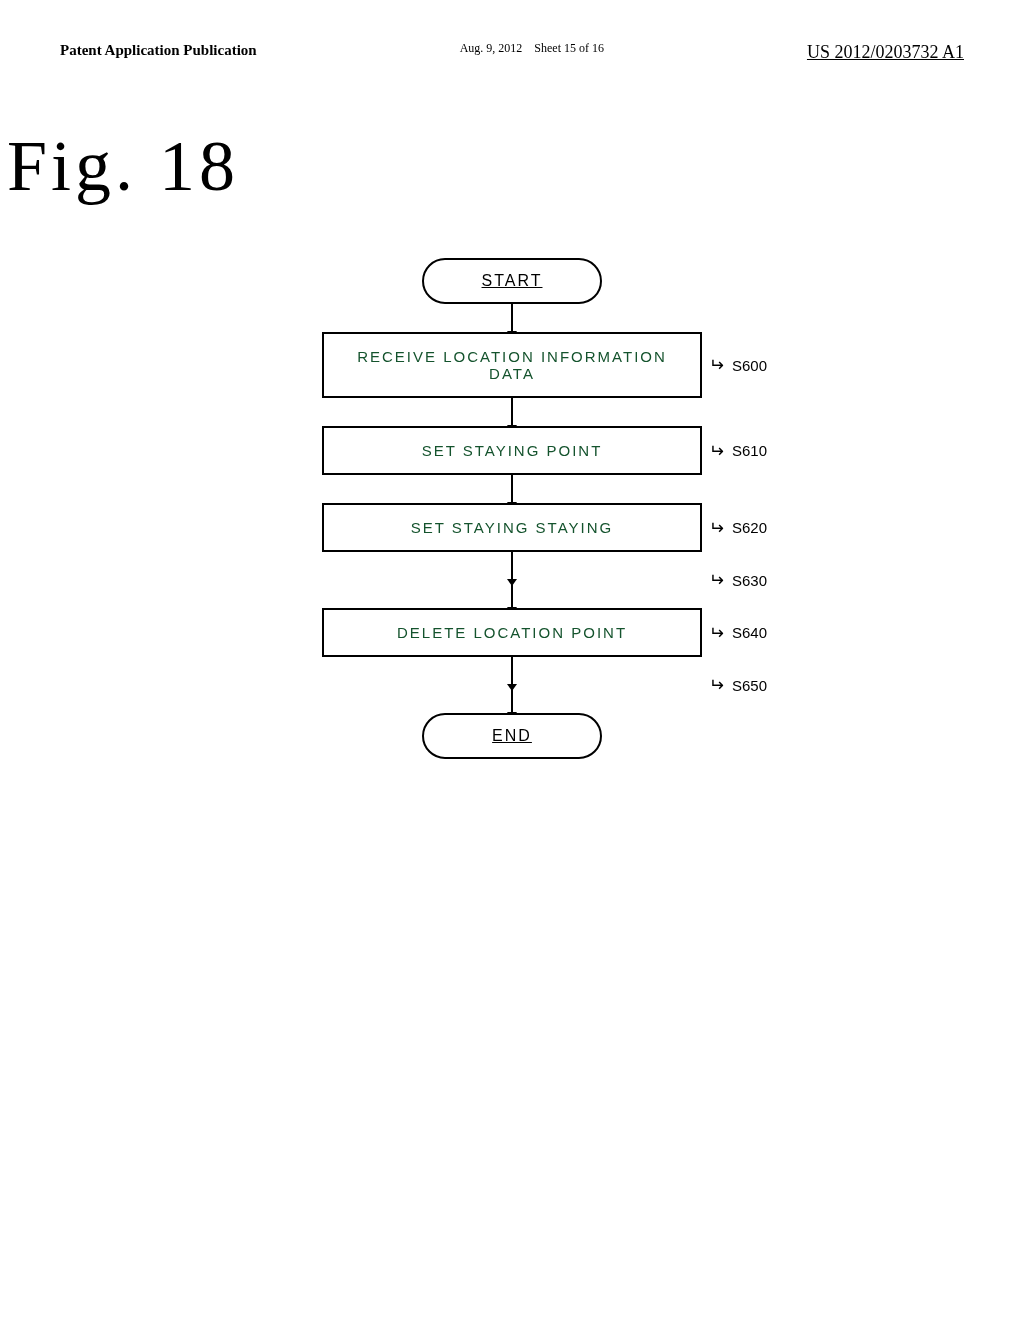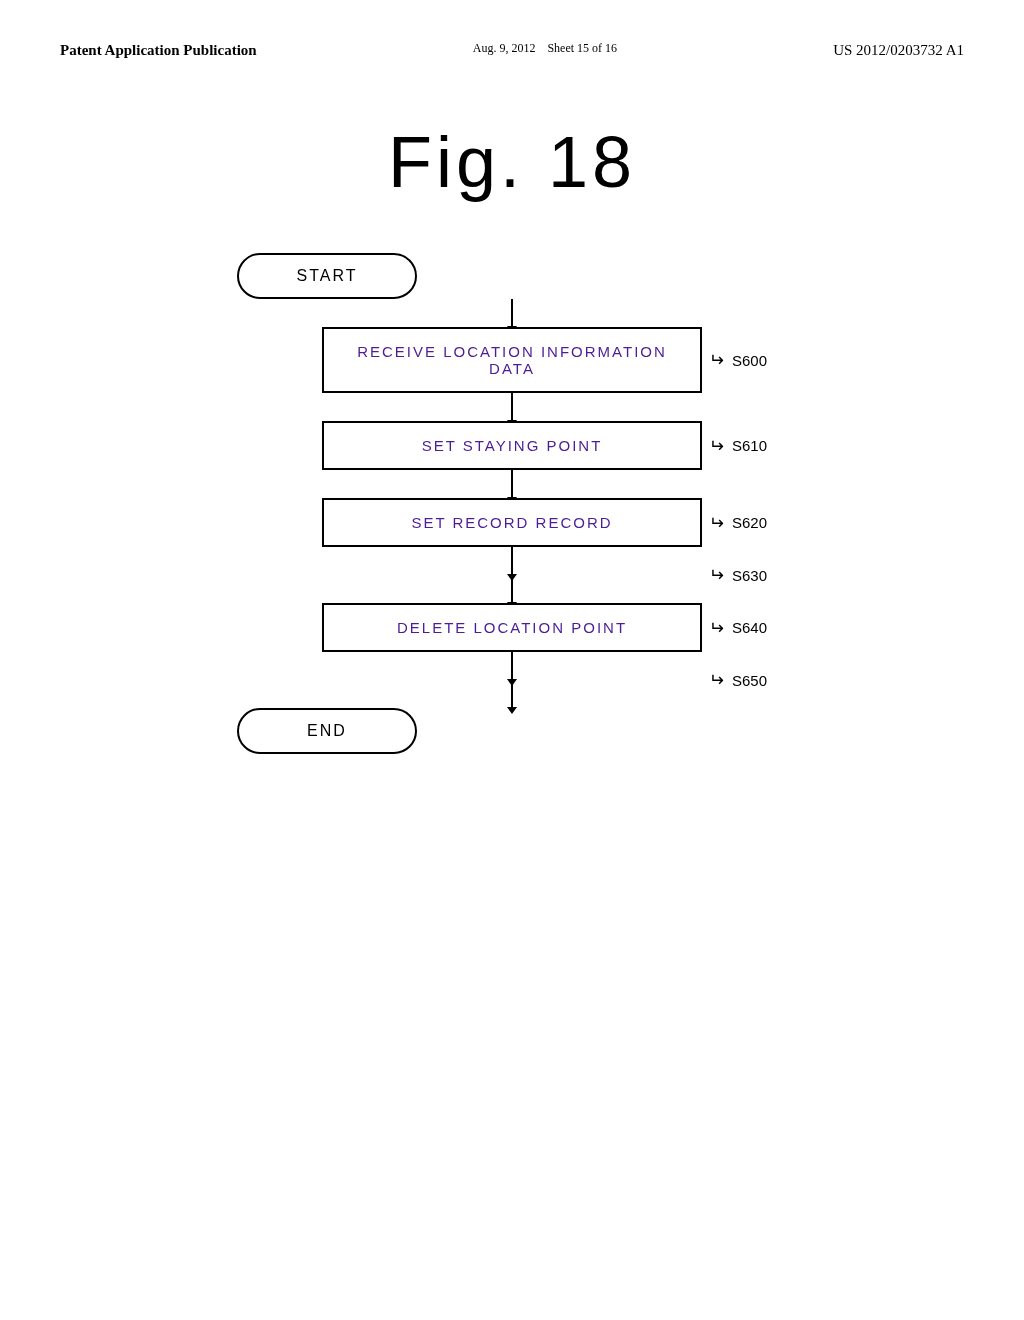--- a/index.html
+++ b/index.html
@@ -43,35 +43,36 @@
     }
 
     .header-center {
       font-size: 12px;
       color: #000;
       text-align: center;
       line-height: 1.4;
     }
 
     .header-right {
-      font-size: 15px;
+      font-size: 18px;
       color: #000;
       text-align: right;
       line-height: 1.4;
+      text-decoration: underline;
     }
 
     
     .figure-title {
-      text-align: center;
       font-size: 72px;
       font-weight: normal;
-      font-family: Liberation Sans, sans-serif;
+      font-family: Liberation Serif, serif;
       letter-spacing: 4px;
       margin: 40px 0 50px 0;
       color: #000;
+      padding-left: 7px;
     }
 
     
     .flowchart {
       display: flex;
       flex-direction: column;
       align-items: center;
       padding: 0 60px;
       gap: 0;
     }
@@ -91,21 +92,21 @@
       display: inline-block;
     }
 
     
     .rect {
       border: 2px solid #000;
       padding: 14px 20px;
       font-size: 15px;
       font-family: 'Arial', sans-serif;
       letter-spacing: 2px;
-      color: #4c1d95;
+      color: #14532d;
       background: #fff;
       text-align: center;
       width: 380px;
       display: block;
       position: relative;
     }
 
     
     .connector {
       width: 2px;
@@ -153,20 +154,22 @@
       font-size: 18px;
       margin-right: 4px;
       transform: scaleX(-1);
     }
 
     .terminal-row {
       display: flex;
       align-items: center;
       position: relative;
       width: 550px;
+      justify-content: center;
+      text-decoration: underline;
     }
   </style>
 </head>
 <body>
 
 <div class="page">
 
   <div class="header">
     <div class="header-left">Patent Application Publication</div>
     <div class="header-center">
@@ -200,21 +203,21 @@
       <div class="rect">SET STAYING POINT</div>
       <div class="step-label">
         <span class="hook-arrow">↵</span>
         <span>S610</span>
       </div>
     </div>
 
     <div class="connector"></div>
 
     <div class="step-row">
-      <div class="rect">SET RECORD RECORD</div>
+      <div class="rect">SET STAYING STAYING</div>
       <div class="step-label">
         <span class="hook-arrow">↵</span>
         <span>S620</span>
       </div>
     </div>
 
     <div class="connector"></div>
 
     <div class="step-row">
       <div class="step-label">

